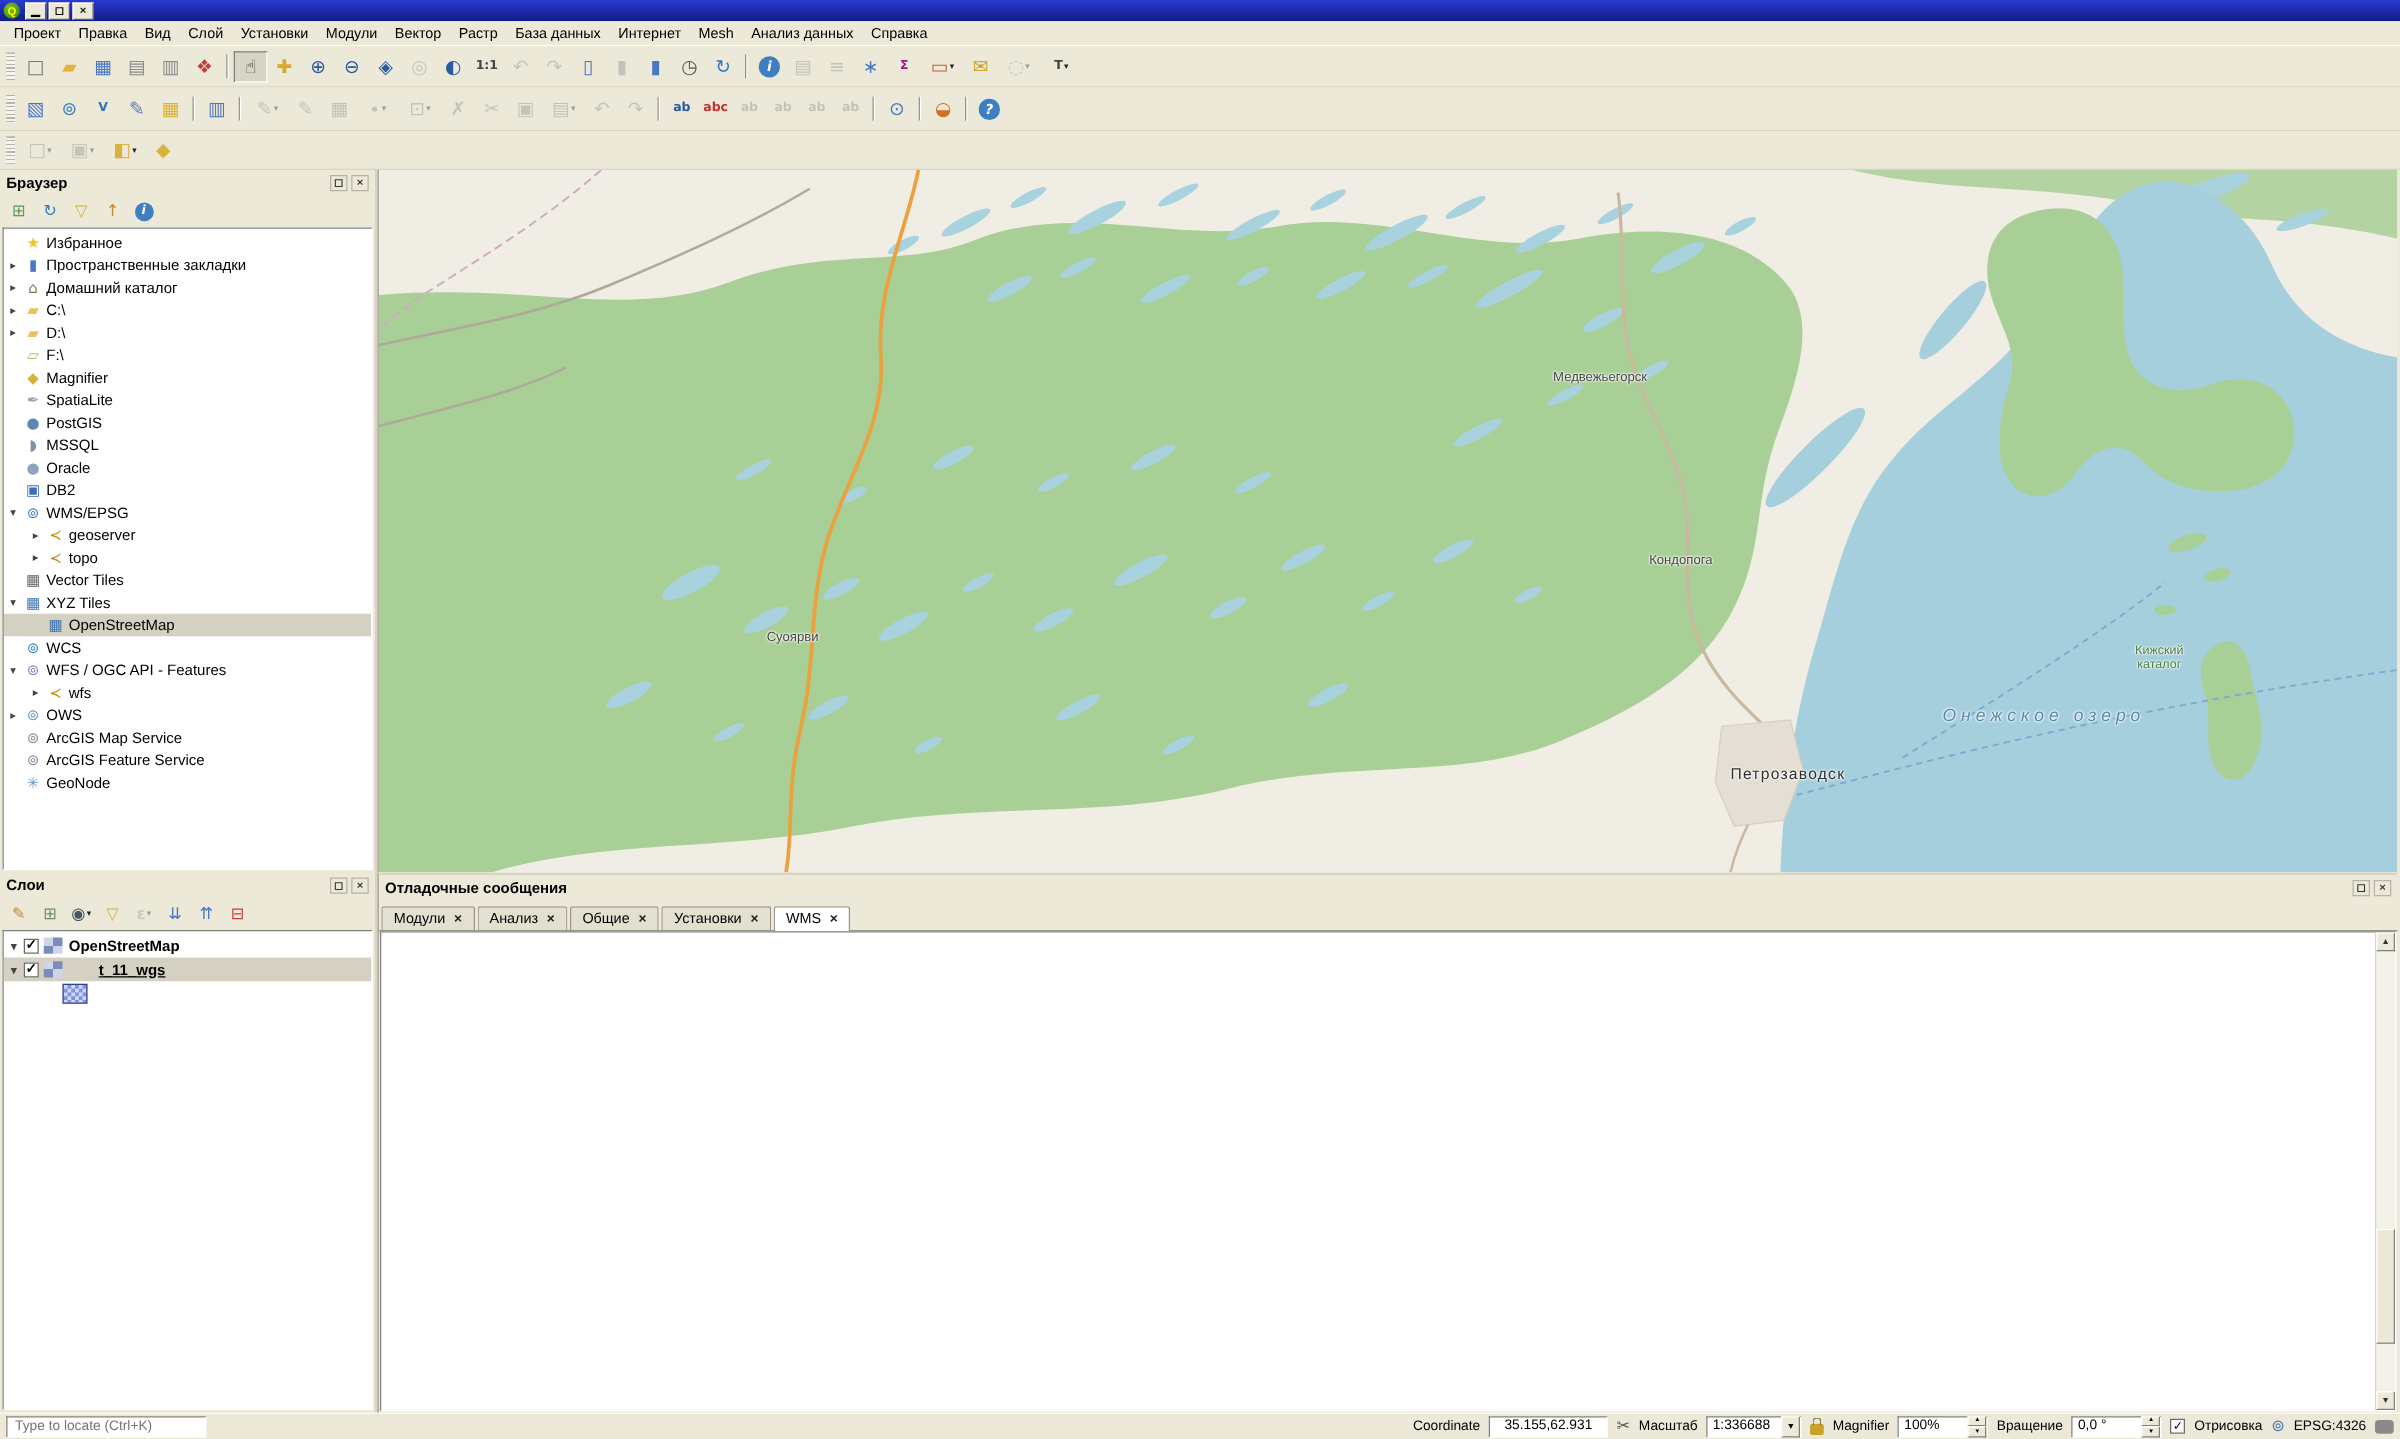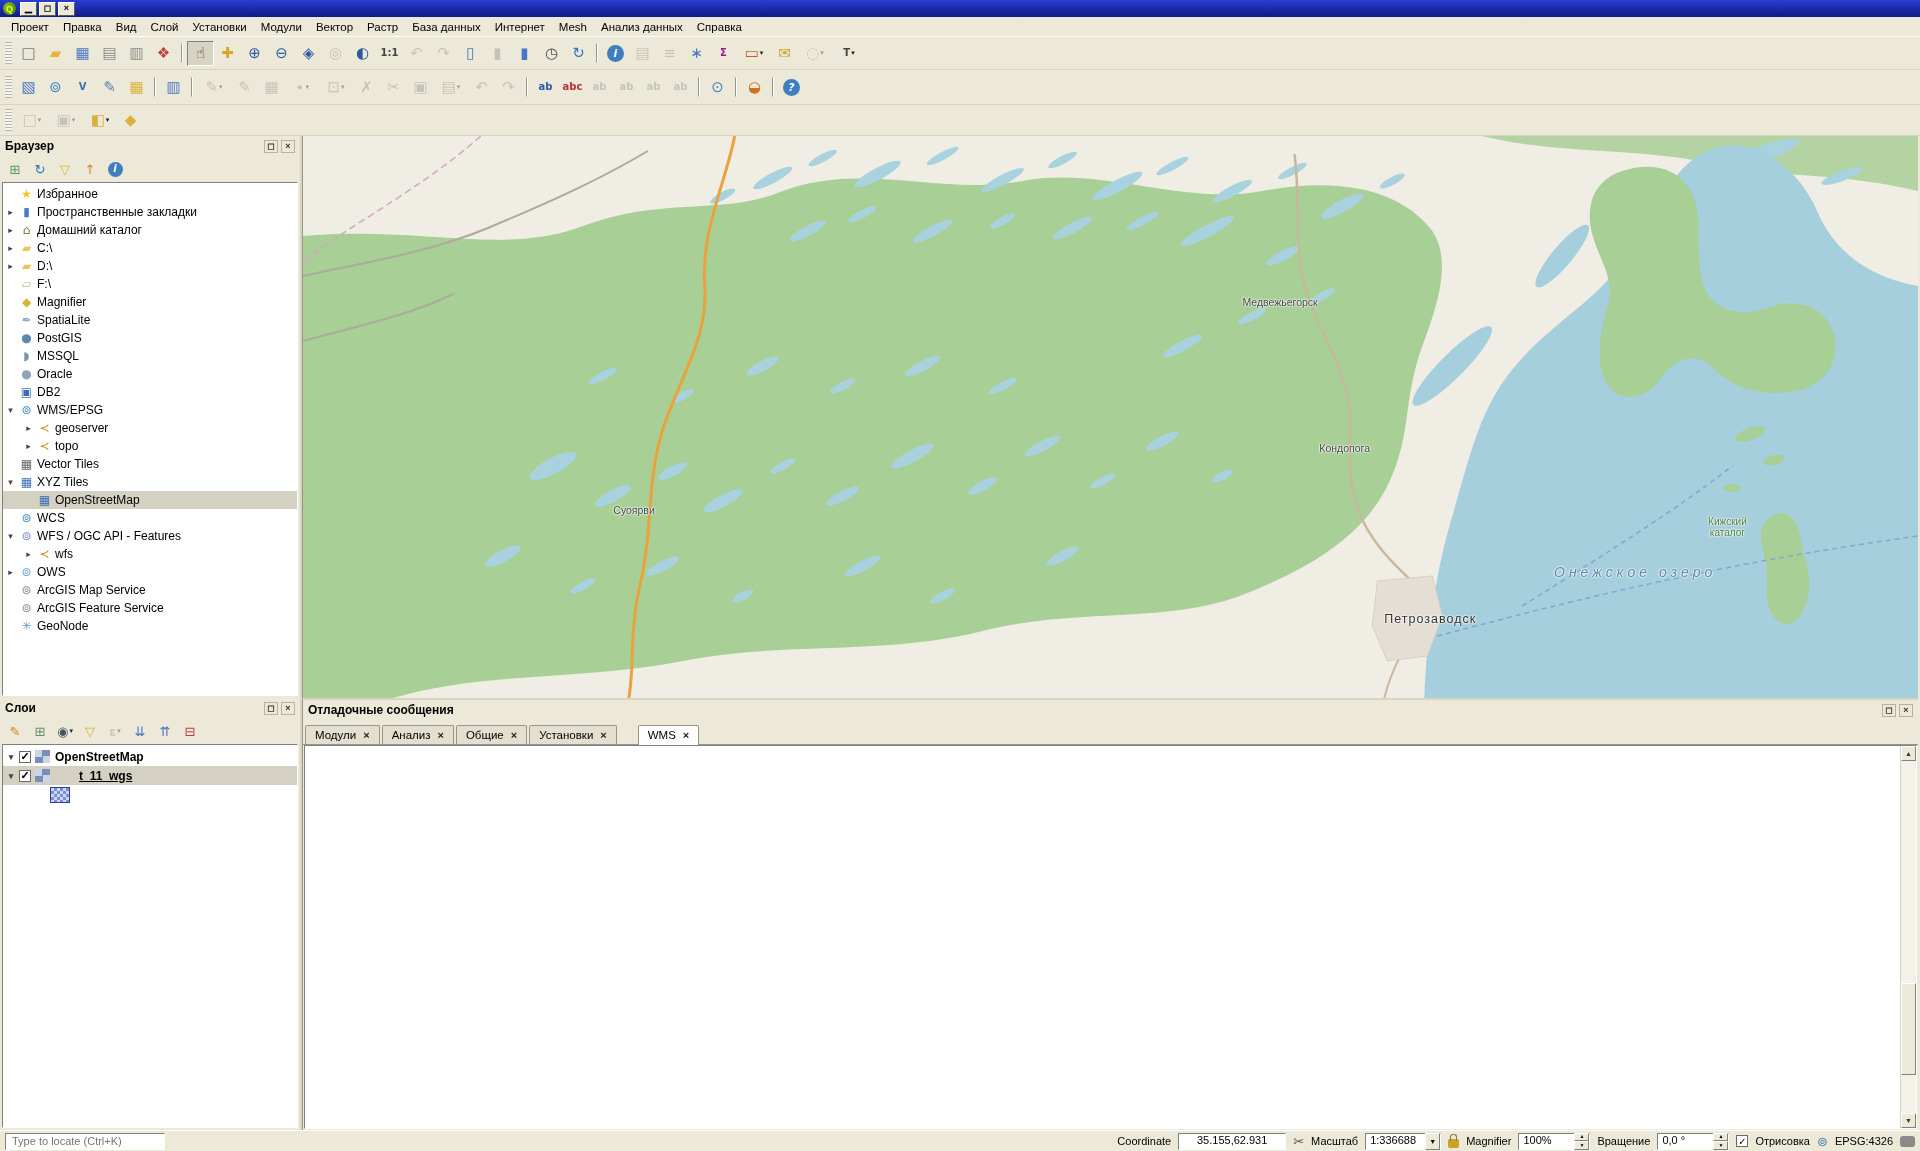--- a/index.html
+++ b/index.html
@@ -86,42 +86,42 @@
   .mlabel[data-kind="lake"]{color:#5a86a8;font-style:italic;font-size:14px;letter-spacing:4px;}
   .mlabel[data-kind="city"]{color:#2f2f2f;font-size:12.5px;letter-spacing:1px;}
   .mlabel[data-kind="city-sm"]{color:#444;font-size:10.5px;}
   .mlabel[data-kind="nature"]{color:#4b7f3f;font-size:10px;white-space:normal;width:62px;text-align:center;line-height:1.15;}
 
   
   .debug{height:432px;display:flex;flex-direction:column;border-left:1px solid #9a958a;border-top:2px solid #d8d4c4;}
   .tabs{height:25px;display:flex;align-items:flex-end;padding:0 2px;gap:2px;border-bottom:1px solid #9a958a;}
   .tab{display:flex;align-items:center;padding:3px 9px;border:1px solid #9a958a;border-bottom:none;
     background:#e4e0d0;font-size:11.5px;gap:7px;border-radius:2px 2px 0 0;}
-  .tab.active{background:#fff;position:relative;top:1px;padding-bottom:4px;margin-left:19px;}
+  .tab.active{background:#fff;position:relative;top:1px;padding-bottom:4px;}
   .tclose{font-weight:bold;font-size:11px;color:#222;}
   .log{flex:1;background:#fff;border:1px solid;border-color:#808080 #fff #fff #808080;margin:0 1px 1px 1px;
     position:relative;overflow:hidden;padding:2px 20px 0 4px;font-size:10.6px;color:#3a3a3a;}
   .ll{height:13.5px;line-height:13.5px;white-space:pre;overflow:hidden;}
   .ll.ind{padding-left:37px;}
   .vscroll{position:absolute;top:0;right:0;width:16px;bottom:0;background:#f3f1e9;border-left:1px solid #d8d4c4;}
   .varrow{position:absolute;left:0;width:15px;height:15px;background:#ECE9D8;border:1px solid;
     border-color:#fff #808080 #808080 #fff;display:flex;align-items:center;justify-content:center;font-size:7px;color:#333;}
   .varrow.up{top:0;} .varrow.down{bottom:0;}
   .vthumb{position:absolute;left:0;width:15px;top:62%;height:24%;background:#ECE9D8;border:1px solid;
     border-color:#fff #808080 #808080 #fff;}
 
   
   .statusbar{height:21px;display:flex;align-items:center;gap:7px;padding:0 5px;background:#ECE9D8;
     border-top:1px solid #fff;font-size:11px;}
   .sfield{background:#fff;border:1px solid;border-color:#808080 #fff #fff #808080;height:17px;
     display:flex;align-items:flex-start;padding:0 4px;font-size:11px;}
   .locate{width:160px;color:#888;}
   .locate input{border:none;outline:none;width:100%;font:inherit;color:#777;background:transparent;}
   .spacer{flex:1;}
-  .coord{width:108px;justify-content:center;}
+  .coord{width:95px;justify-content:center;}
   .scombo{width:76px;position:relative;padding-right:16px;}
   .combobtn{position:absolute;right:0;top:-1px;width:15px;height:17px;background:#ECE9D8;border:1px solid;
     border-color:#fff #808080 #808080 #fff;display:flex;align-items:center;justify-content:center;font-size:7px;}
   .spin{width:72px;position:relative;padding-right:16px;}
   .spinbtns{position:absolute;right:0;top:-1px;width:15px;height:17px;display:flex;flex-direction:column;}
   .spinbtns span{flex:1;background:#ECE9D8;border:1px solid;border-color:#fff #808080 #808080 #fff;
     display:flex;align-items:center;justify-content:center;font-size:5px;line-height:1;}
   .sicon{font-size:13px;color:#555;font-family:"DejaVu Sans",sans-serif;}
   .lockic{width:11px;height:9px;background:#c9a227;border-radius:2px;position:relative;margin-top:4px;}
   .lockic:before{content:"";position:absolute;top:-5px;left:2px;width:5px;height:6px;border:1.5px solid #8a7a40;

